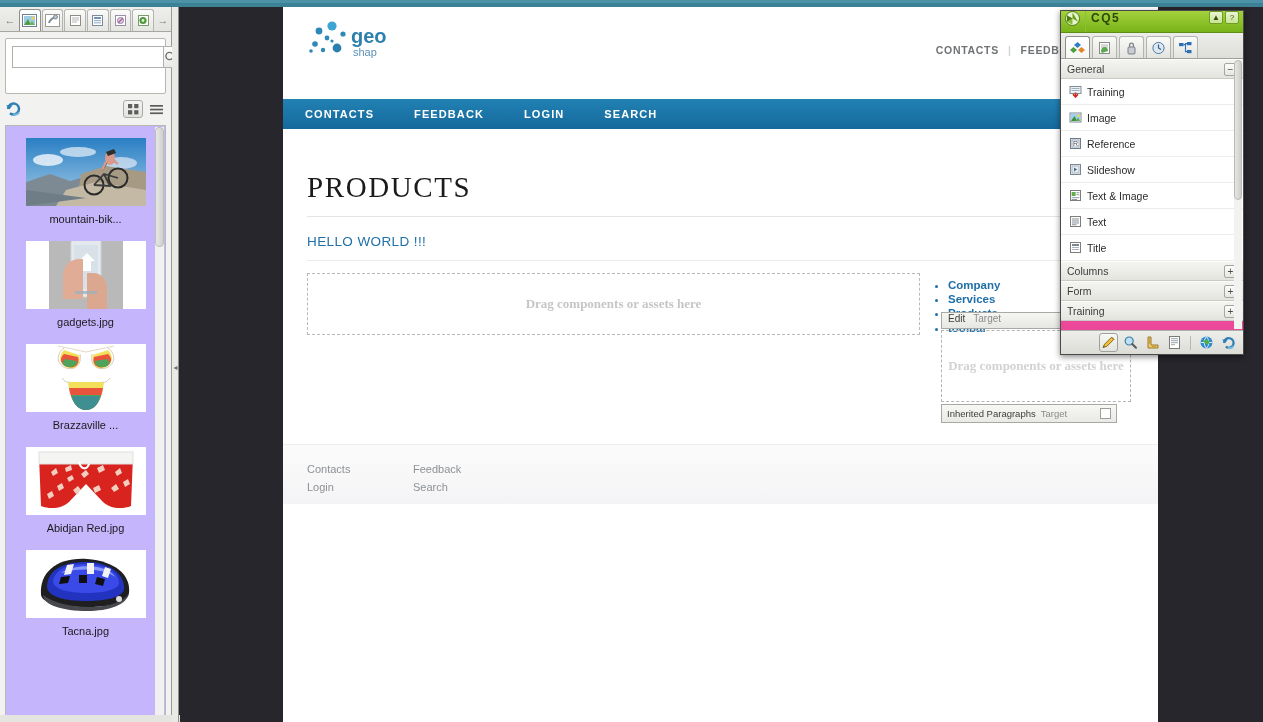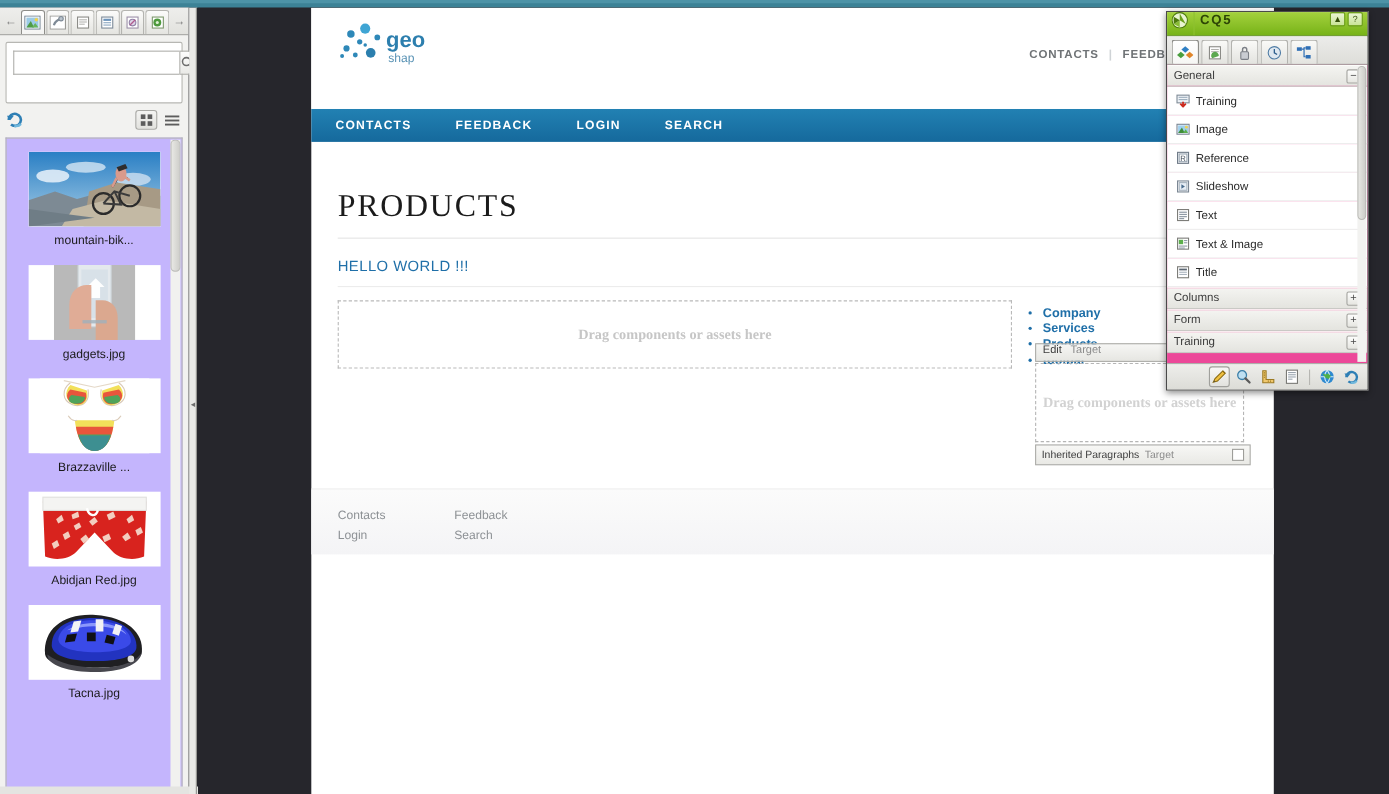--- a/index.html
+++ b/index.html
@@ -219,21 +219,21 @@
     position: absolute; left: 941px; top: 330px;
     width: 190px; height: 72px;
     border: 1px dashed #b5b5b5;
     display: flex; align-items: center; justify-content: center;
     text-align: center; color: #d2d2d2; font-size: 13px;
     font-weight: bold; font-family: "Liberation Serif", serif;
     line-height: 18px;
   }
   .inherit-bar {
     position: absolute; left: 941px; top: 404px;
-    width: 196px; height: 19px;
+    width: 176px; height: 19px;
     background: linear-gradient(#f7f7f5,#e9e9e5);
     border: 1px solid #a8a8a4;
     display: flex; align-items: center; padding: 0 5px;
     font-size: 9.5px; color: #3d3d3d; gap: 5px;
   }
   .inherit-bar .chk {
     margin-left: auto; width: 11px; height: 11px;
     border: 1px solid #9e9e9a; background: #fff;
   }
 
@@ -773,41 +773,41 @@
             <path d="M5 4.5 L8.2 6.5 L5 8.5 Z" fill="#4a6c8c"></path>
           </svg>
         </span>
         <span>Slideshow</span>
       </div>
 
       <div class="sk-comp">
         <span class="ci">
           <svg width="13" height="13" viewBox="0 0 13 13">
             <rect x="1.5" y="1.5" width="10" height="10" fill="#fff" stroke="#7d7d79"></rect>
-            <rect x="3" y="3.4" width="7" height="1.1" fill="#8f9aa5"></rect>
-            <rect x="3" y="5.4" width="7" height="1.1" fill="#8f9aa5"></rect>
-            <rect x="3" y="7.4" width="7" height="1.1" fill="#8f9aa5"></rect>
-            <rect x="3" y="9.2" width="4.5" height="1.1" fill="#8f9aa5"></rect>
-          </svg>
-        </span>
-        <span>Text</span>
-      </div>
-
-      <div class="sk-comp">
-        <span class="ci">
-          <svg width="13" height="13" viewBox="0 0 13 13">
-            <rect x="1.5" y="1.5" width="10" height="10" fill="#fff" stroke="#7d7d79"></rect>
             <rect x="2.6" y="3" width="4" height="4" fill="#5cae4c"></rect>
             <rect x="7.4" y="3.2" width="3" height="1" fill="#8f9aa5"></rect>
             <rect x="7.4" y="5.2" width="3" height="1" fill="#8f9aa5"></rect>
             <rect x="2.6" y="8.2" width="7.8" height="1" fill="#8f9aa5"></rect>
             <rect x="2.6" y="10" width="5.5" height="1" fill="#8f9aa5"></rect>
           </svg>
         </span>
         <span>Text &amp; Image</span>
+      </div>
+
+      <div class="sk-comp">
+        <span class="ci">
+          <svg width="13" height="13" viewBox="0 0 13 13">
+            <rect x="1.5" y="1.5" width="10" height="10" fill="#fff" stroke="#7d7d79"></rect>
+            <rect x="3" y="3.4" width="7" height="1.1" fill="#8f9aa5"></rect>
+            <rect x="3" y="5.4" width="7" height="1.1" fill="#8f9aa5"></rect>
+            <rect x="3" y="7.4" width="7" height="1.1" fill="#8f9aa5"></rect>
+            <rect x="3" y="9.2" width="4.5" height="1.1" fill="#8f9aa5"></rect>
+          </svg>
+        </span>
+        <span>Text</span>
       </div>
 
       <div class="sk-comp">
         <span class="ci">
           <svg width="13" height="13" viewBox="0 0 13 13">
             <rect x="1.5" y="1.5" width="10" height="10" fill="#fff" stroke="#7d7d79"></rect>
             <rect x="3" y="3.2" width="7" height="1.6" fill="#5c6773"></rect>
             <rect x="3" y="6" width="7" height="1" fill="#aab4be"></rect>
             <rect x="3" y="8" width="7" height="1" fill="#aab4be"></rect>
           </svg>

